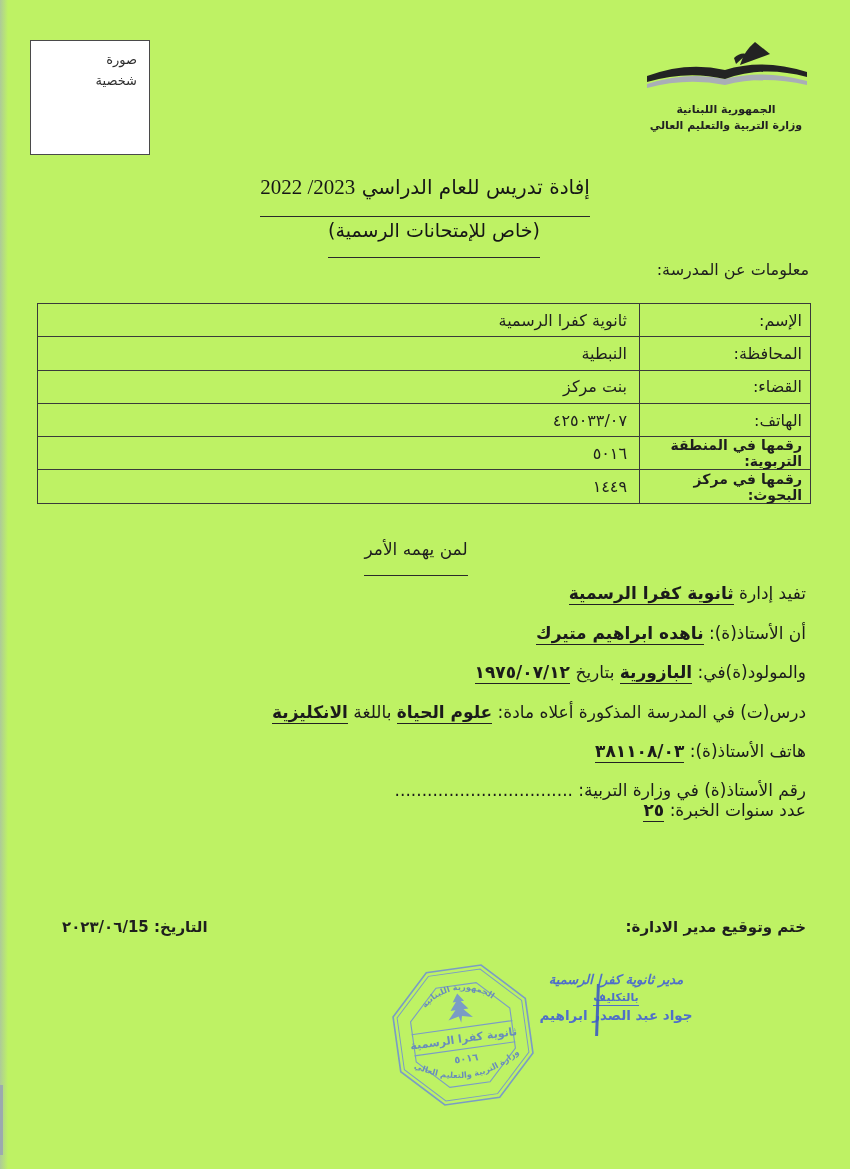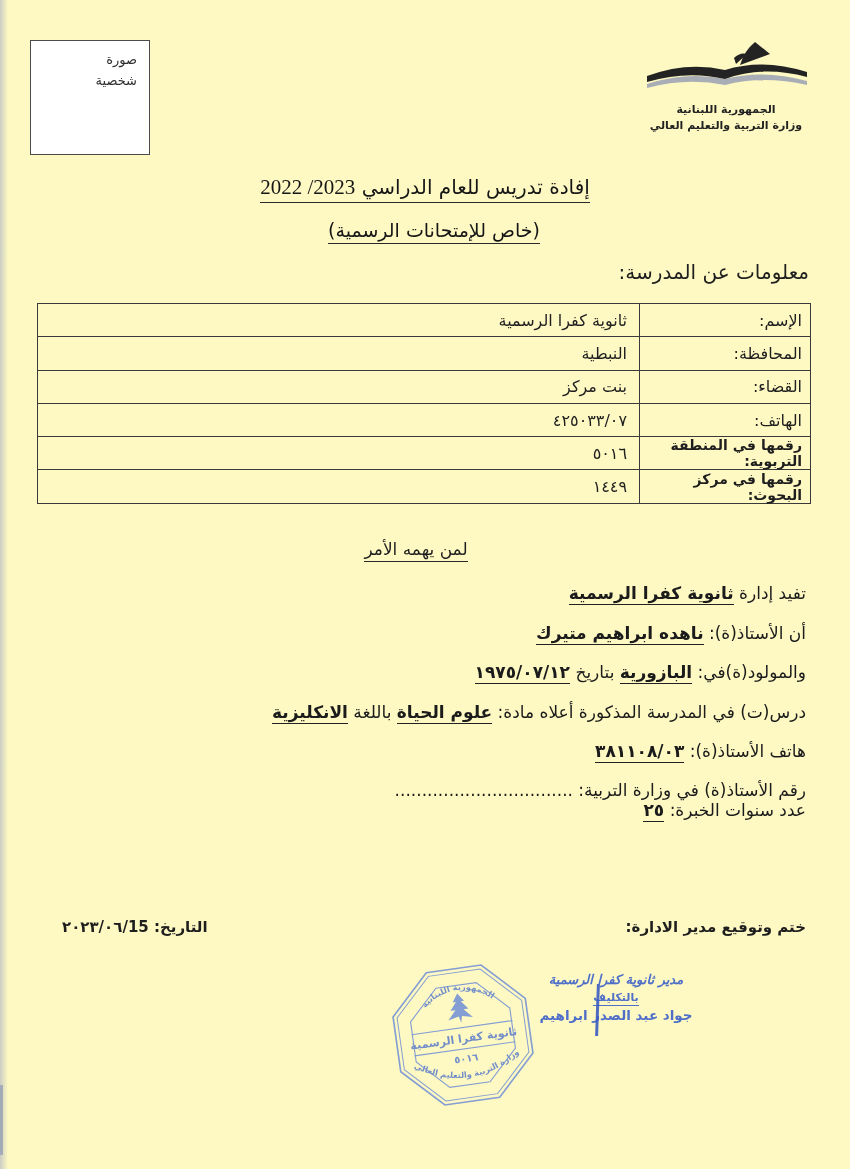--- a/index.html
+++ b/index.html
@@ -1,37 +1,37 @@
 <!DOCTYPE html>
 <html lang="ar" dir="rtl"><head>
 <meta charset="utf-8">
 <style>
   html,body{margin:0;padding:0;background:#e9e9e9;}
   .page{
     position:relative;width:850px;height:1169px;margin:0 auto;
-    background:#fef9c3;overflow:hidden;
+    background:#bef264;overflow:hidden;
     font-family:"DejaVu Sans",sans-serif;color:#1e1e1e;direction:rtl;
   }
   .abs{position:absolute;}
   
   .scan-edge{left:0;top:0;bottom:0;width:8px;background:linear-gradient(90deg,rgba(160,170,195,.55),rgba(255,255,255,0));}
   .scan-edge-dark{left:0;top:1085px;width:3px;height:70px;background:#97a0b5;opacity:.8;}
   
   .photo-box{left:30px;top:40px;width:118px;height:113px;border:1.5px solid #4a4a4a;background:#fff;}
   .photo-box .t{margin:9px 12px 0 0;text-align:right;font-size:13px;color:#2e2e2e;line-height:1.6;}
   
   .logo{left:630px;top:40px;width:192px;text-align:center;}
   .logo .name{font-size:11px;font-weight:700;color:#222;line-height:1.45;letter-spacing:0;}
   
   .title-main{left:0;top:175px;width:850px;text-align:center;font-size:20px;color:#161616;}
   .title-main .year{font-family:"Liberation Serif",serif;font-size:21px;}
   .title-sub{left:0;top:219px;width:868px;text-align:center;font-size:19px;color:#161616;}
-  .ul-block{display:inline-block;border-bottom:1.6px solid #2a2a2a;padding-bottom:2px;}
+  .ul-block{display:inline-block;border-bottom:1.6px solid #2a2a2a;padding-bottom:16px;}
   
-  .section-label{right:41px;top:260px;font-size:20px;margin-left:8px;}
+  .section-label{right:41px;top:260px;font-size:16px;margin-left:8px;}
   
   .stable{left:37px;top:303px;width:772px;border:1.4px solid #3a3a3a;background:transparent;}
   .t-row{display:flex;direction:rtl;height:32.3px;}
   .t-row + .t-row{border-top:1.2px solid #3a3a3a;}
   .t-label{width:160px;border-left:1.2px solid #3a3a3a;display:flex;align-items:center;justify-content:flex-start;padding:0 8px 0 2px;font-size:16px;}
   .t-label.small{font-size:14px;font-weight:700;}
   .t-value{flex:1;display:flex;align-items:center;justify-content:flex-start;padding:0 12px 0 0;font-size:16px;}
   
   .center-heading{left:0;top:539px;width:832px;text-align:center;font-size:17px;}
   

